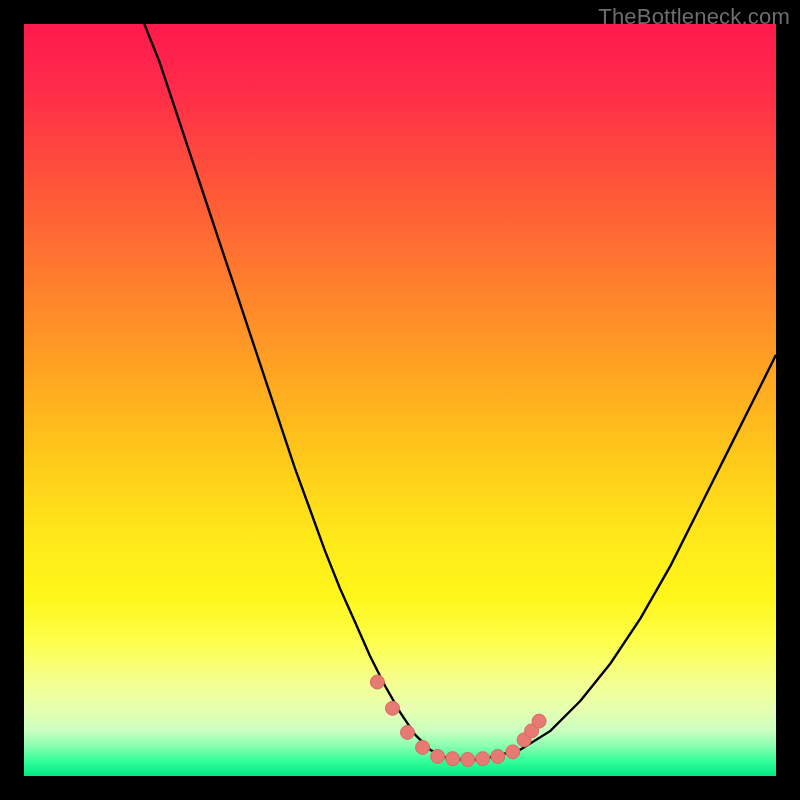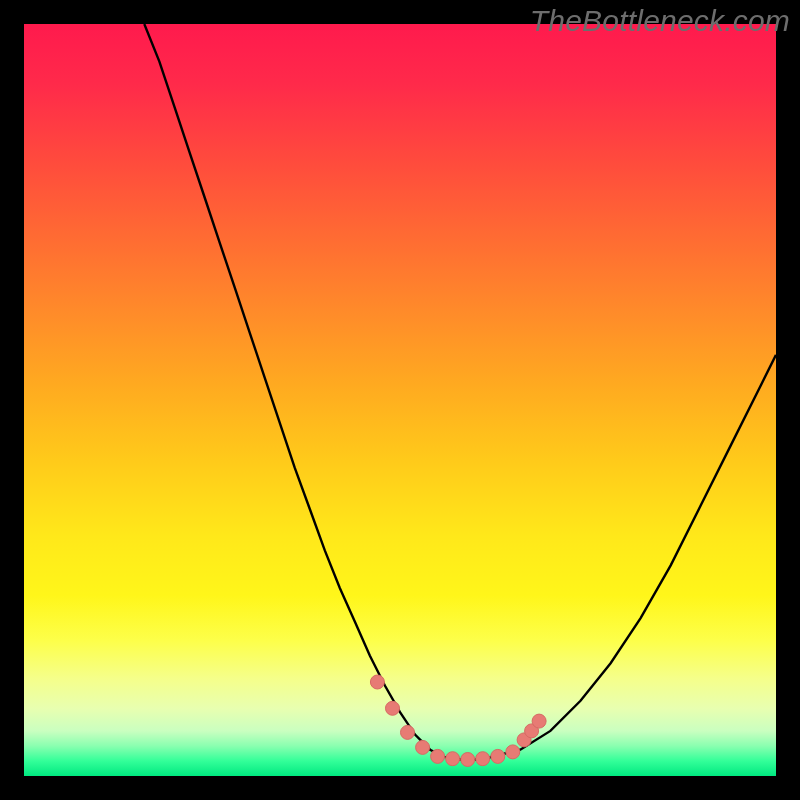--- a/index.html
+++ b/index.html
@@ -39,25 +39,24 @@
       #8affb0 96%,
       #33ff99 98%,
       #00e880 100%
     );
   }
   .watermark {
     position: absolute;
     top: 4px;
     right: 10px;
     color: #6d6d6d;
-    font-size: 30px;
+    font-size: 22px;
     font-weight: 500;
     letter-spacing: 0.2px;
     z-index: 5;
-    font-style: italic;
   }
   svg.curve {
     position: absolute;
     inset: 0;
     width: 752px;
     height: 752px;
     z-index: 3;
   }
 </style>
 </head>

